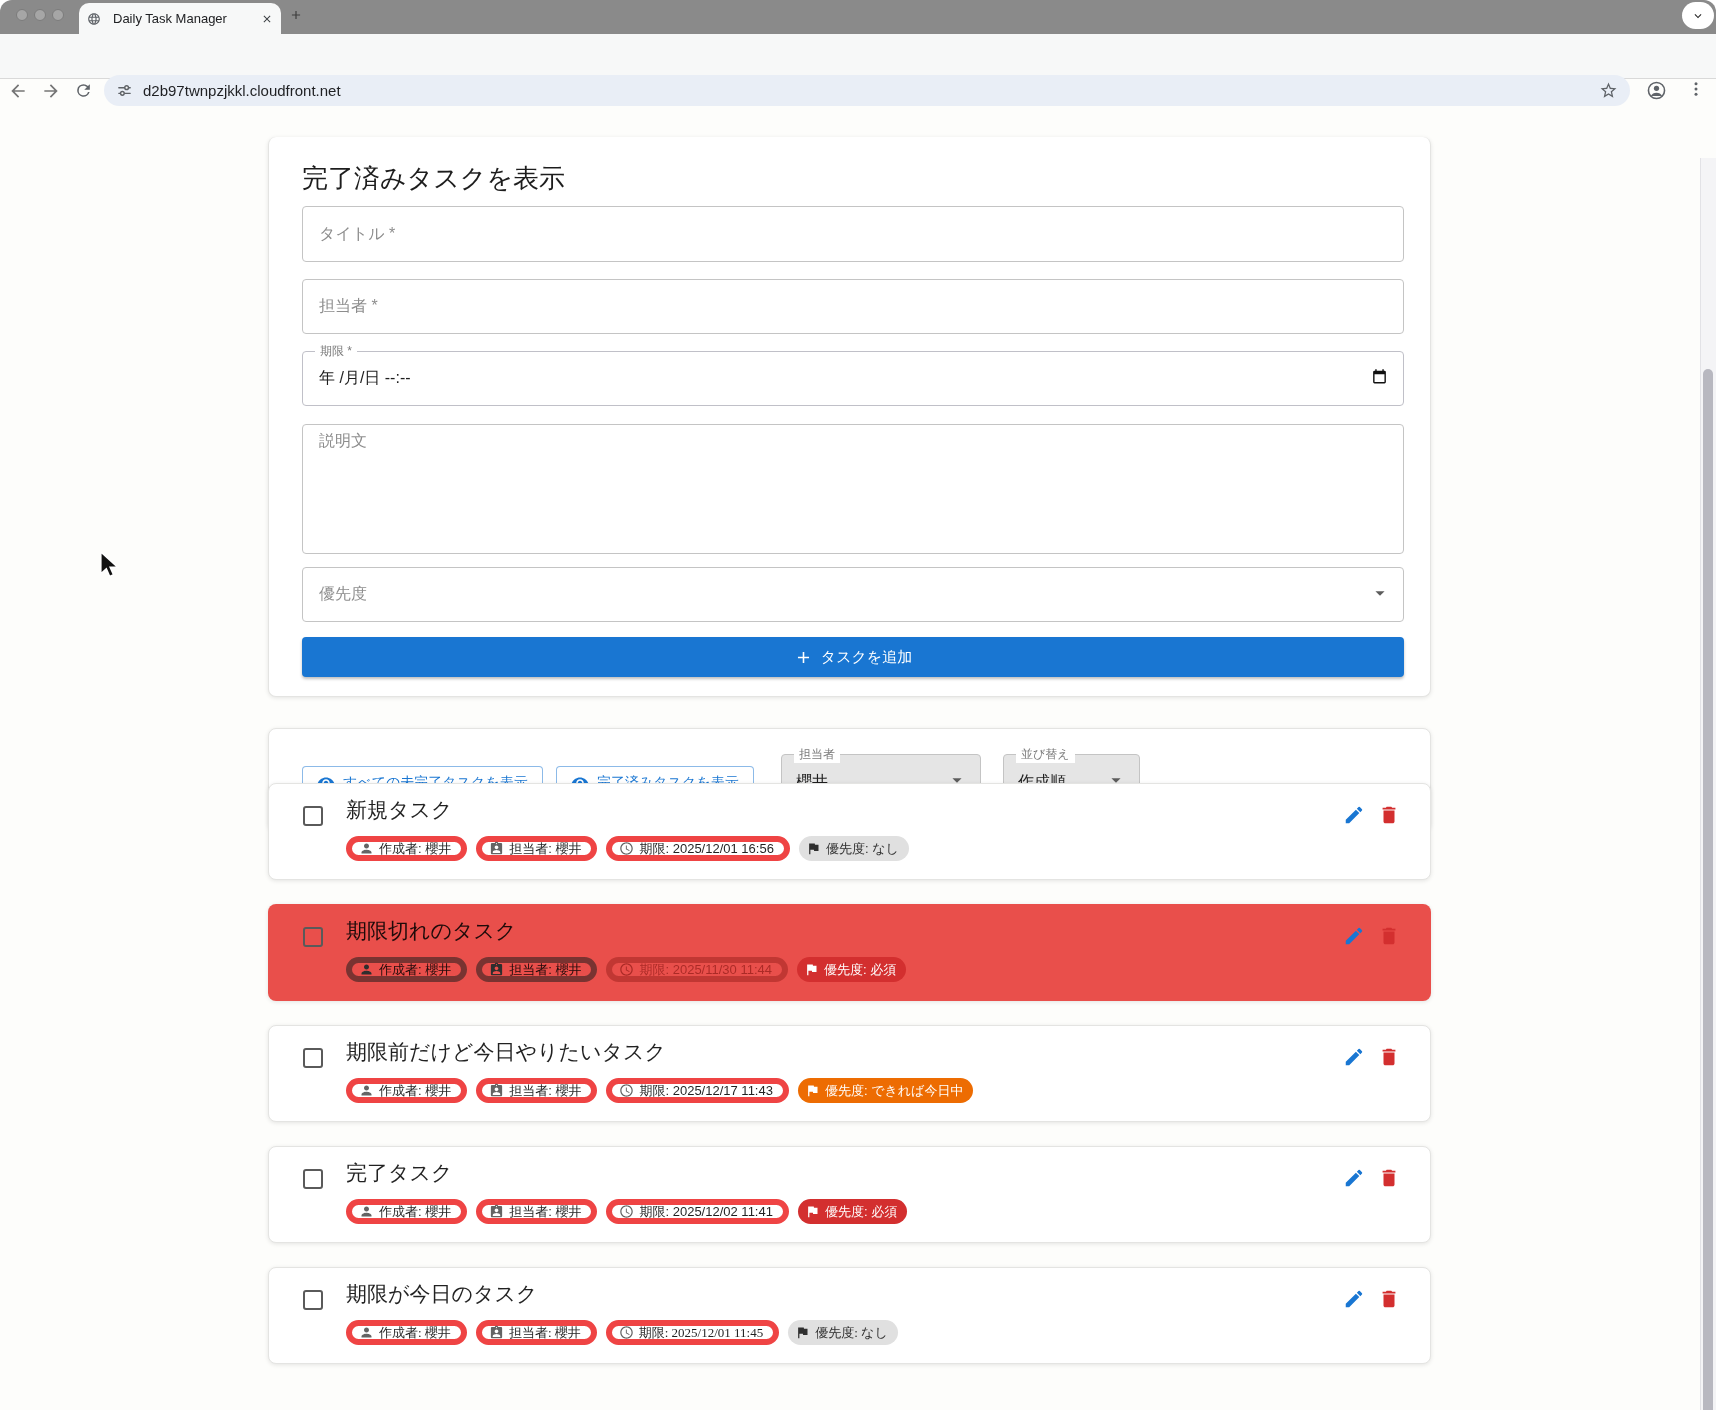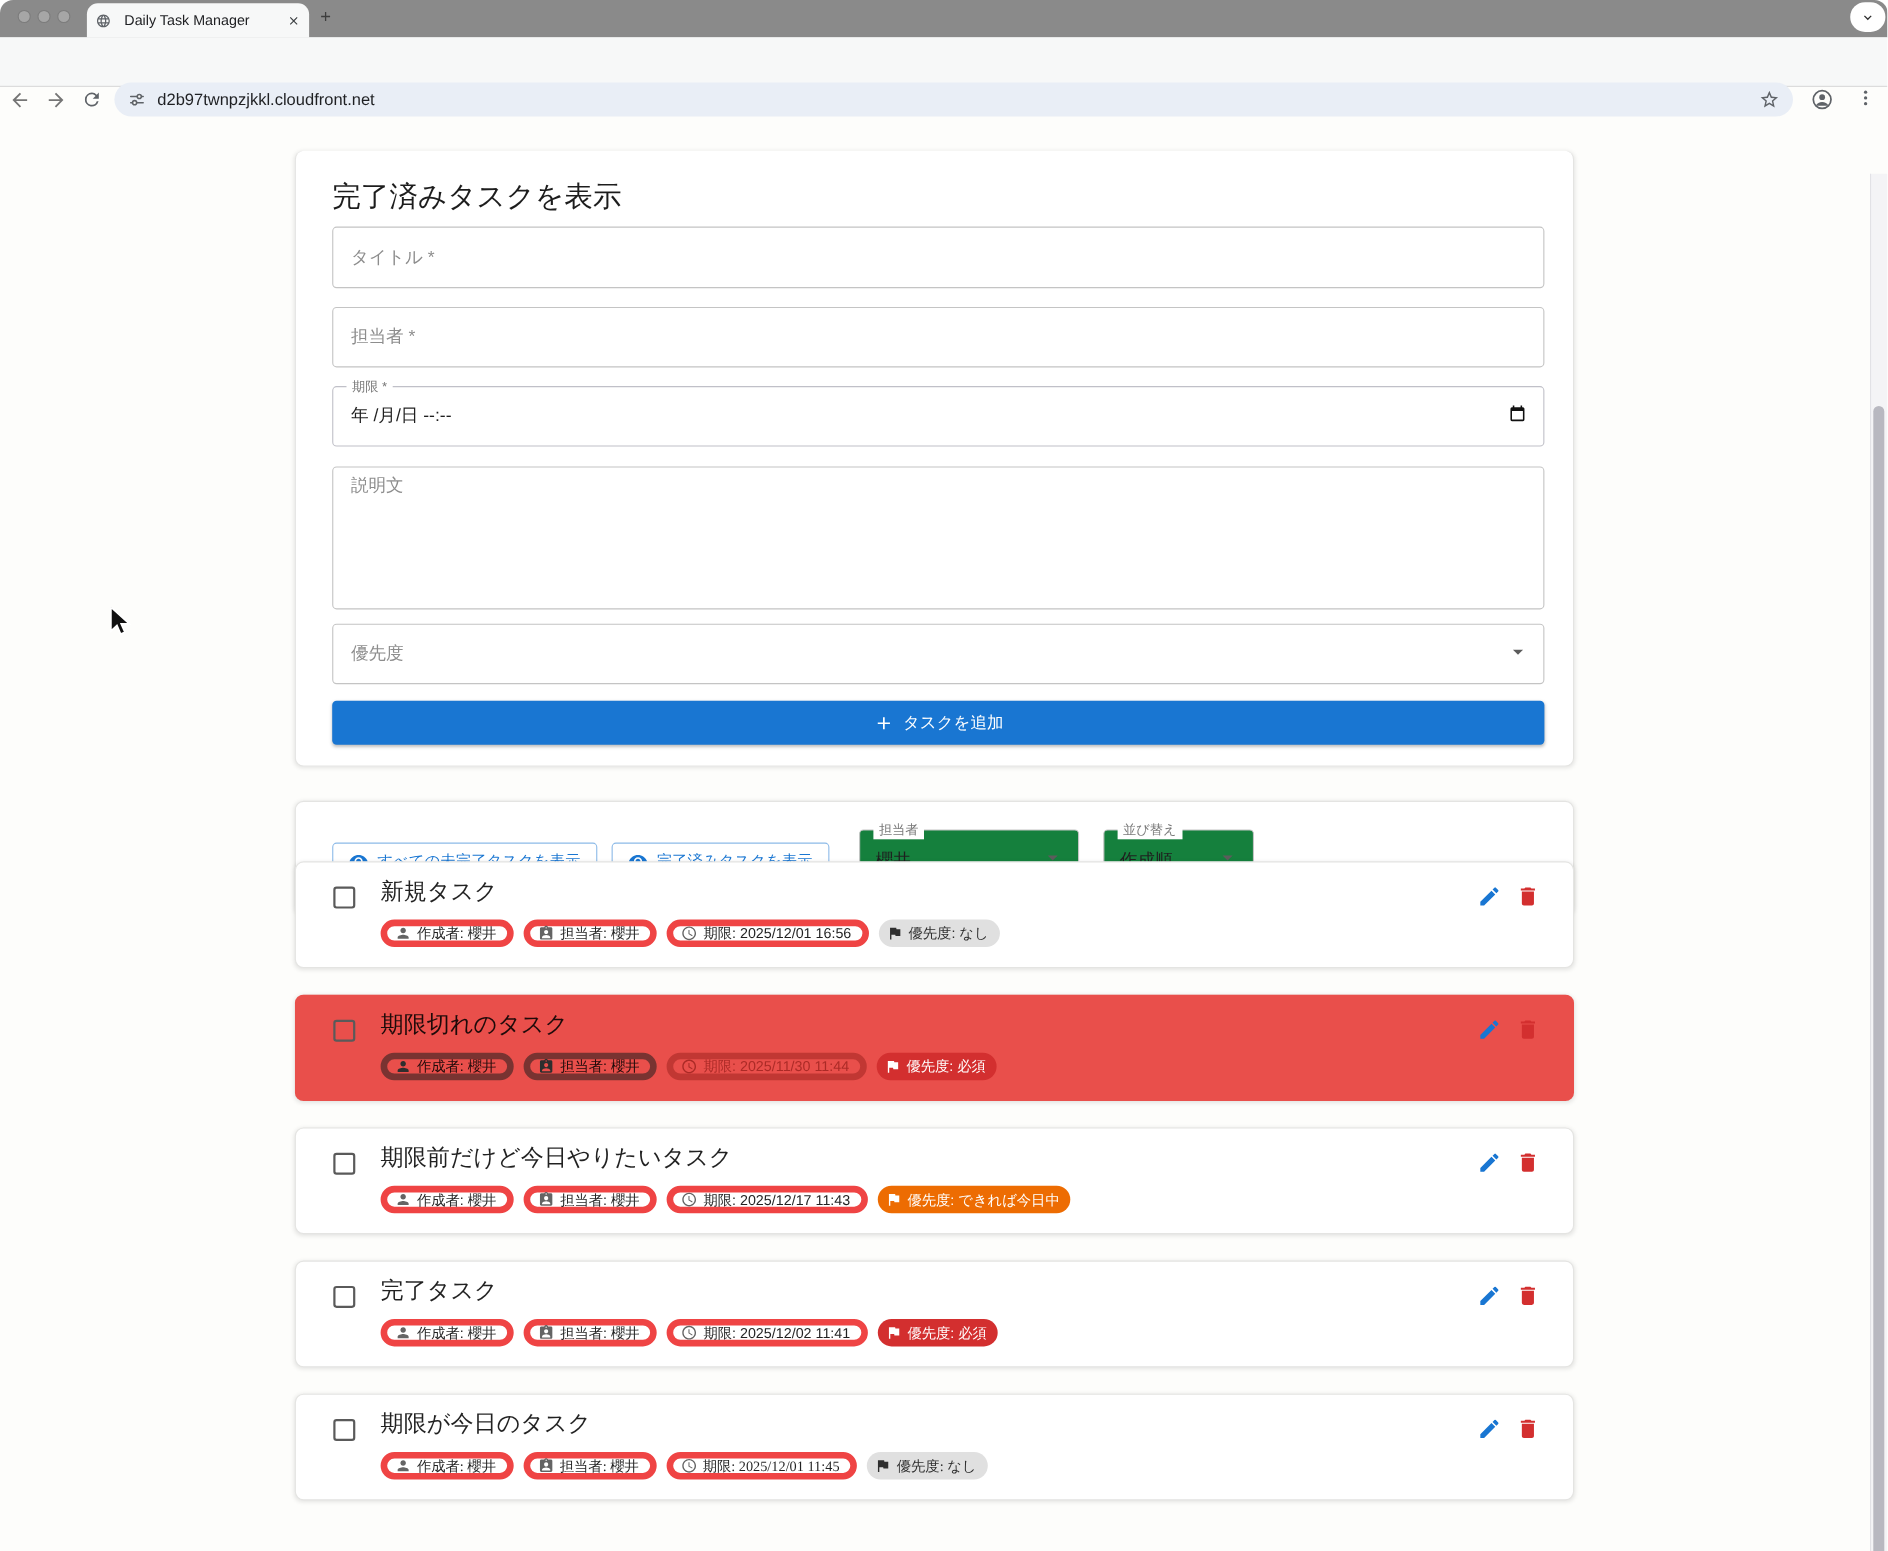--- a/index.html
+++ b/index.html
@@ -52,21 +52,21 @@
 
   .submit-btn { position:absolute; left:33px; top:500px; width:1102px; height:40px; background:#1976d2;
                 color:#fff; border:none; border-radius:4px; font-size:15px; display:flex; align-items:center;
                 justify-content:center; gap:8px; box-shadow:0 2px 3px rgba(0,0,0,0.25); cursor:pointer; }
 
   .filter-card { top:649px; height:103px; }
   .outline-btn { position:absolute; top:37px; height:33px; border:1px solid rgba(25,118,210,0.5); background:#fff;
                  color:#1976d2; border-radius:4px; font-size:14px; display:flex; align-items:center;
                  gap:8px; padding:0 14px; cursor:pointer; }
   .f-select { position:absolute; top:25px; height:56px; border:1px solid #c4c4c4; border-radius:4px;
-              background:#15803d; display:flex; align-items:center; padding:0 14px; cursor:pointer; }
+              background:#e5e5e5; display:flex; align-items:center; padding:0 14px; cursor:pointer; }
   .f-select .flabel { position:absolute; top:-9px; left:12px; background:#fff; padding:0 5px;
                       font-size:12px; color:#7b7b7b; line-height:17px; }
 
   
   .task-card { position:absolute; left:268px; width:1163px; height:97px; background:#fff;
                border:1px solid #e4e4e2; border-radius:8px; box-shadow:0 1px 4px rgba(0,0,0,0.10); }
   .task-card.overdue { border-color:transparent;padding-left:31px; }
   .checkbox { position:absolute; left:34px; top:22px; width:20px; height:20px; border:2px solid #5a5a5a;
               border-radius:3px; background:transparent; cursor:pointer; }
   .task-title { position:absolute; left:77px; top:12px; font-size:21px; color:rgba(0,0,0,0.87); font-weight:400; }

